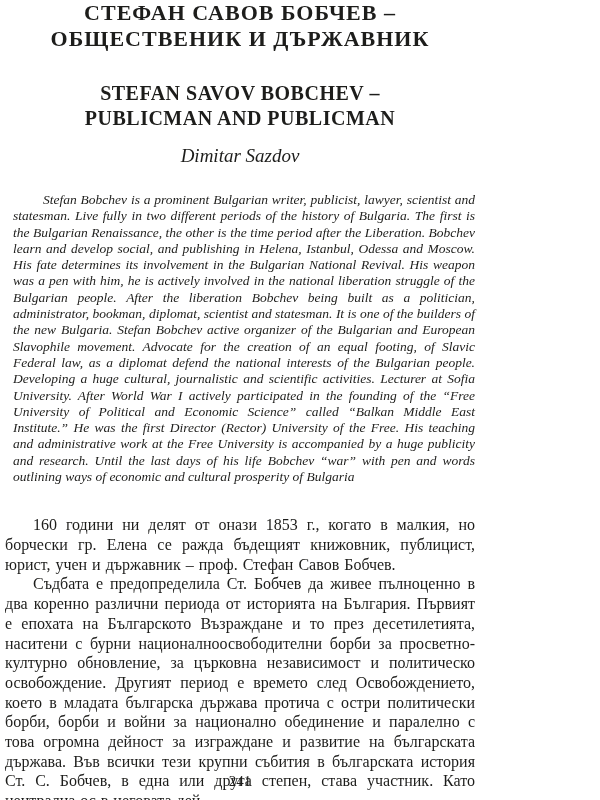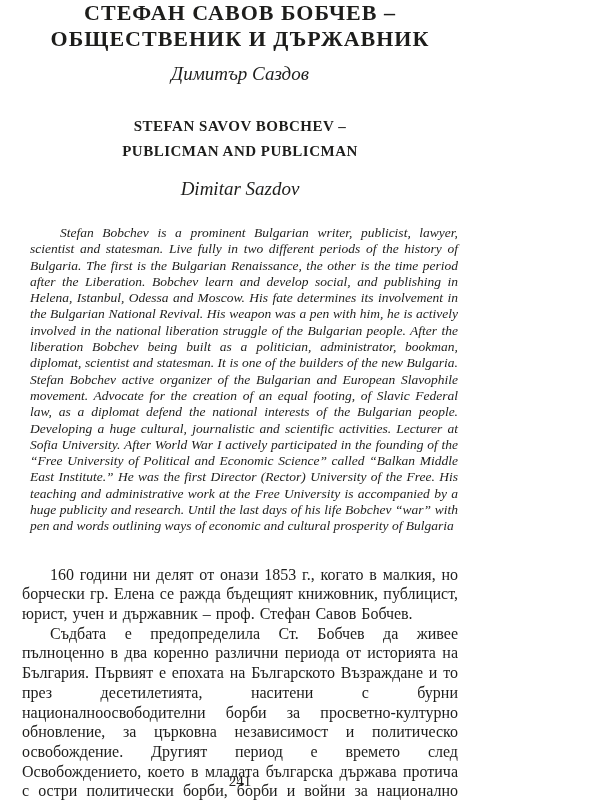--- a/index.html
+++ b/index.html
@@ -9,21 +9,21 @@
   }
   body {
     font-family: "Liberation Serif", "DejaVu Serif", serif;
     color: #1d1d1b;
   }
   .page {
     position: relative;
     width: 480px;
     height: 800px;
     background: #ffffff;
-    padding: 0 22px;
+    padding: 0 5px;
     overflow: hidden;
   }
   .title-bg {
     margin-top: 0;
     text-align: center;
     font-weight: bold;
     font-size: 22px;
     line-height: 26px;
     letter-spacing: 1px;
   }
@@ -31,21 +31,21 @@
     margin-top: 11px;
     text-align: center;
     font-style: italic;
     font-size: 19px;
     line-height: 22px;
   }
   .title-en {
     margin-top: 29px;
     text-align: center;
     font-weight: bold;
-    font-size: 15px;
+    font-size: 20px;
     line-height: 25px;
     letter-spacing: 0.5px;
   }
   .author-en {
     margin-top: 14px;
     text-align: center;
     font-style: italic;
     font-size: 19px;
     line-height: 22px;
   }
@@ -81,21 +81,20 @@
 </head>
 <body>
 
 <div class="page">
 
   <h1 class="title-bg">
     <span>СТЕФАН САВОВ БОБЧЕВ –</span><br>
     <span>ОБЩЕСТВЕНИК И ДЪРЖАВНИК</span>
   </h1>
 
-  <div class="author-bg">Димитър Саздов</div>
 
   <h2 class="title-en">
     <span>STEFAN SAVOV BOBCHEV –</span><br>
     <span>PUBLICMAN AND PUBLICMAN</span>
   </h2>
 
   <div class="author-en">Dimitar Sazdov</div>
 
   <p class="abstract">Stefan Bobchev is a prominent Bulgarian writer, publicist, lawyer, scientist and statesman. Live fully in two different periods of the history of Bulgaria. The first is the Bulgarian Renaissance, the other is the time period after the Liberation. Bobchev learn and develop social, and publishing in Helena, Istanbul, Odessa and Moscow. His fate determines its involvement in the Bulgarian National Revival. His weapon was a pen with him, he is actively involved in the national liberation struggle of the Bulgarian people. After the liberation Bobchev being built as a politician, administrator, bookman, diplomat, scientist and statesman. It is one of the builders of the new Bulgaria. Stefan Bobchev active organizer of the Bulgarian and European Slavophile movement. Advocate for the creation of an equal footing, of Slavic Federal law, as a diplomat defend the national interests of the Bulgarian people. Developing a huge cultural, journalistic and scientific activities. Lecturer at Sofia University. After World War I actively participated in the founding of the “Free University of Political and Economic Science” called “Balkan Middle East Institute.” He was the first Director (Rector) University of the Free. His teaching and administrative work at the Free University is accompanied by a huge publicity and research. Until the last days of his life Bobchev “war” with pen and words outlining ways of economic and cultural prosperity of Bulgaria</p>
 

